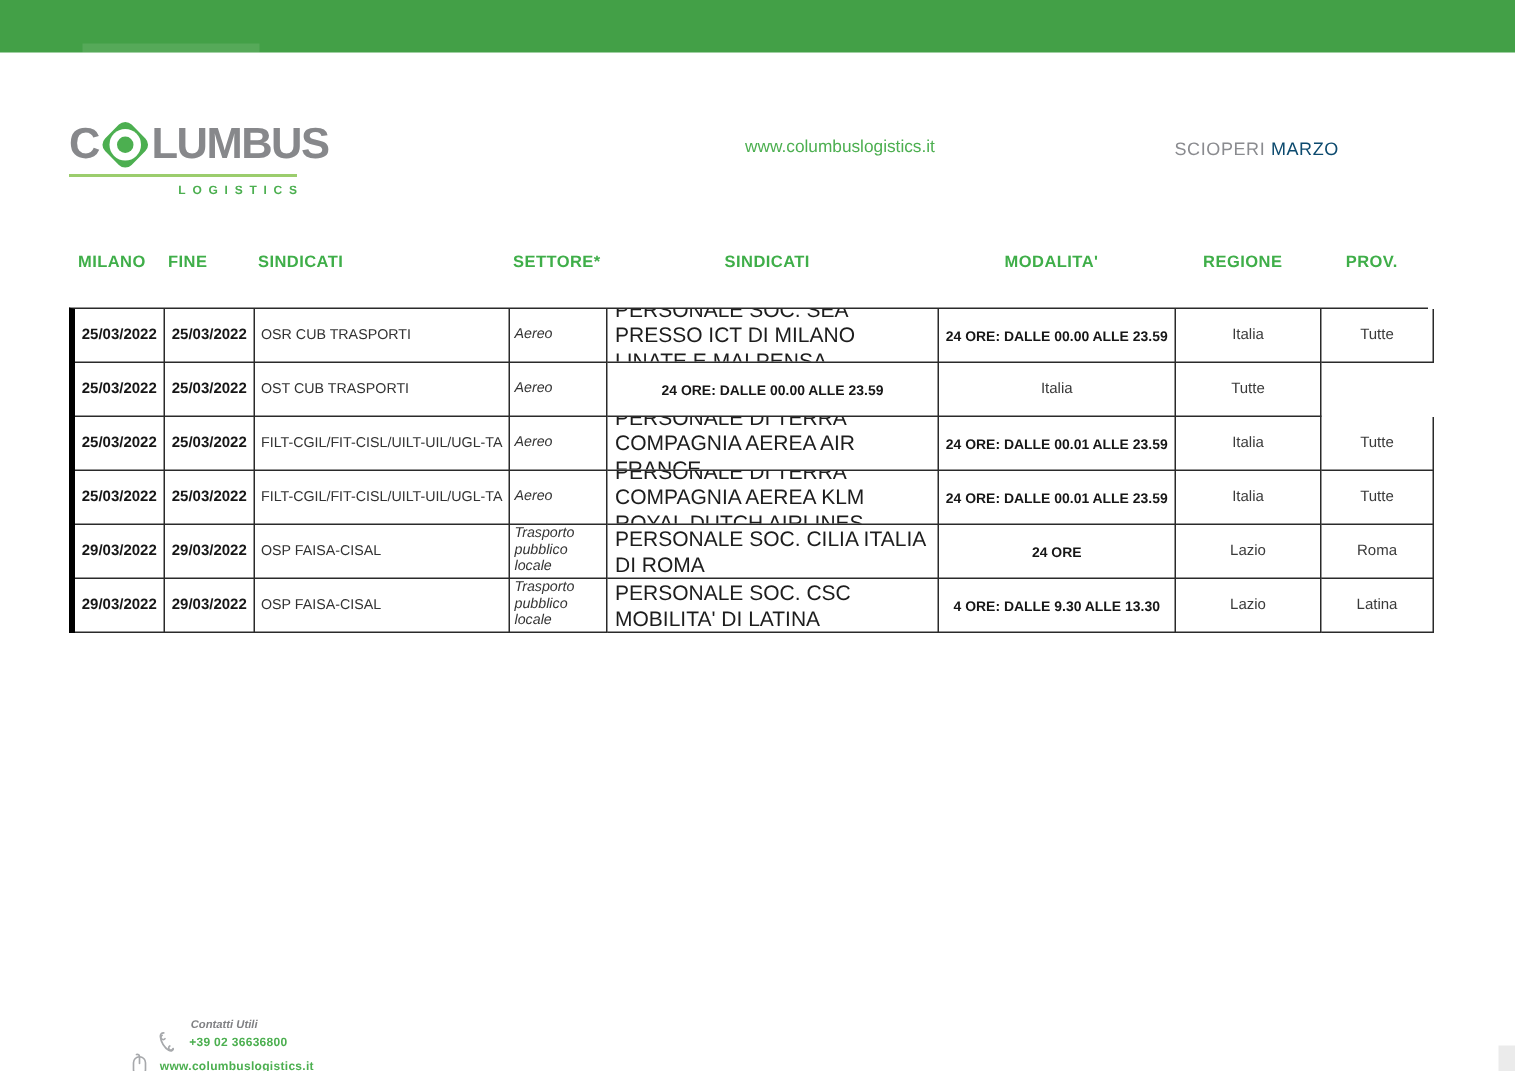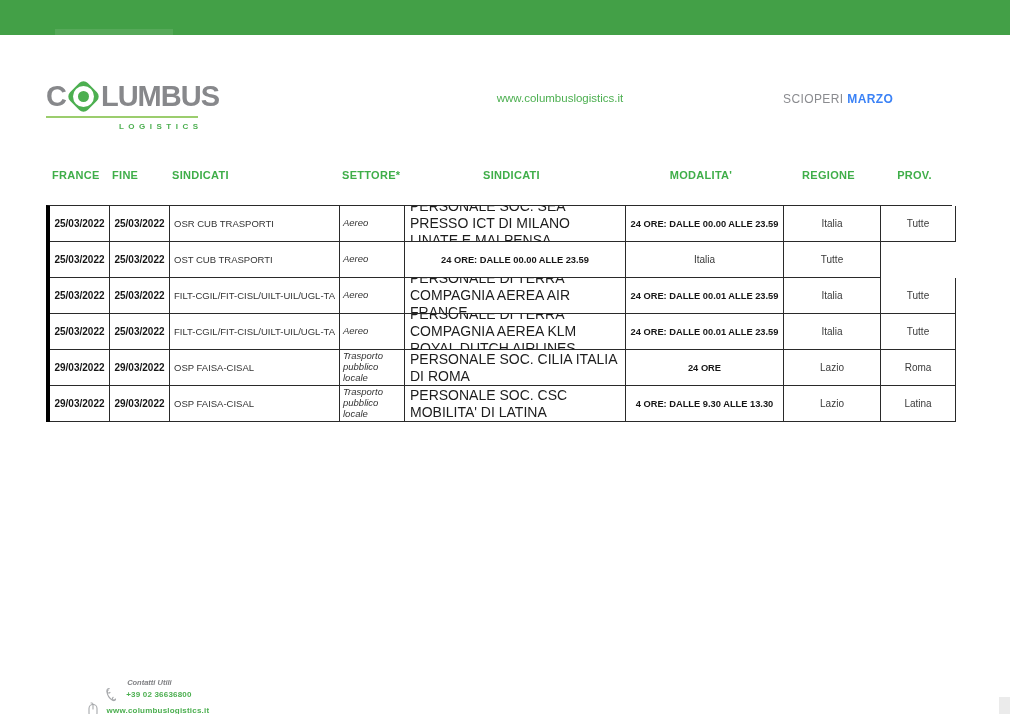--- a/index.html
+++ b/index.html
@@ -23,21 +23,21 @@
   .ring { position:absolute; left:6px; top:6px; width:21px; height:21px; background:#ffffff; border-radius:50%; }
   .dot  { position:absolute; left:11px; top:11px; width:11px; height:11px; background:#4caf50; border-radius:50%; }
   .logo-line { height:2px; background:#9bcd6d; margin-top:2px; }
   .logo-sub { text-align:right; color:#4caf50; font-size:8px; font-weight:bold;
               letter-spacing:4.5px; margin-right:-4.5px; margin-top:4px; }
 
   
   .site-url { position:absolute; top:92px; left:440px; width:240px; text-align:center;
               color:#4caf50; font-size:11.5px; }
   .doc-title { position:absolute; top:92px; left:783px; font-size:12px; color:#8a8b8f; letter-spacing:0.4px; }
-  .doc-title .t-bold { font-weight:bold; color:#3b82f6; }
+  .doc-title .t-bold { font-weight:normal; color:#0c4a6e; }
 
   
   .col-headers { position:absolute; left:46px; top:169px; display:grid;
                  grid-template-columns:60px 60px 170px 65px 221px 158px 97px 75px; }
   .col-h { font-size:11px; font-weight:bold; color:#3fae49; letter-spacing:0.3px; }
   .col-h.al { padding-left:6px; text-align:left; }
   .col-h.ac { text-align:center; }
 
   
   .table { position:absolute; left:46px; top:205px; width:906px;
@@ -84,21 +84,21 @@
   <div class="logo-line"></div>
   <div class="logo-sub">LOGISTICS</div>
 </div>
 
 <div class="site-url">www.columbuslogistics.it</div>
 <div class="doc-title">
   <span>SCIOPERI</span><span> </span><span class="t-bold">MARZO</span>
 </div>
 
 <div class="col-headers">
-  <div class="col-h al">FRANCE</div>
+  <div class="col-h al">MILANO</div>
   <div class="col-h al">FINE</div>
   <div class="col-h al">SINDICATI</div>
   <div class="col-h al">SETTORE*</div>
   <div class="col-h ac">SINDICATI</div>
   <div class="col-h ac">MODALITA'</div>
   <div class="col-h ac">REGIONE</div>
   <div class="col-h ac">PROV.</div>
 </div>
 
 <div class="table">

